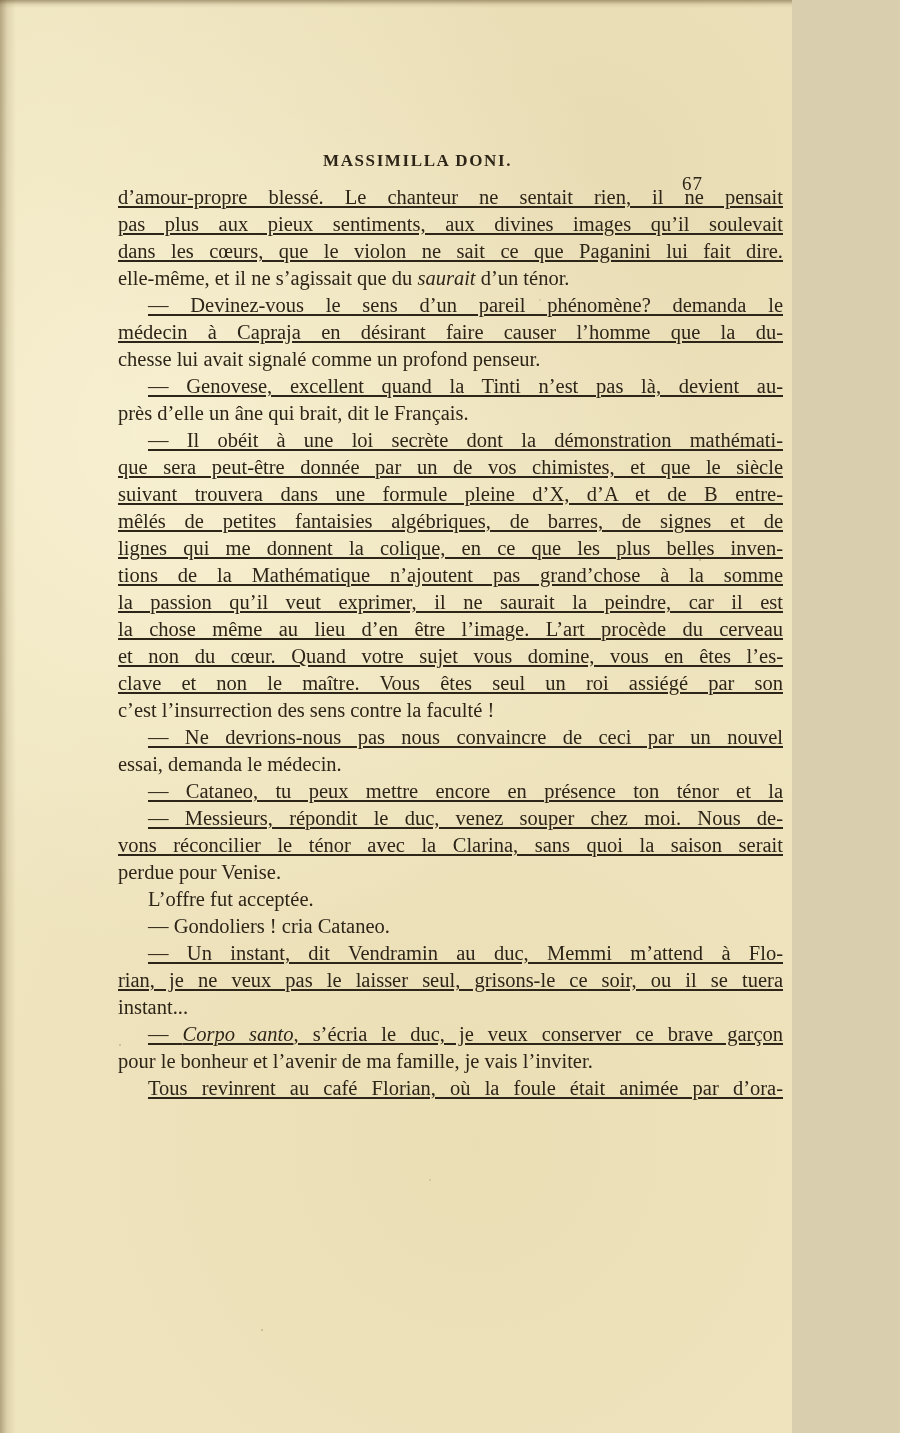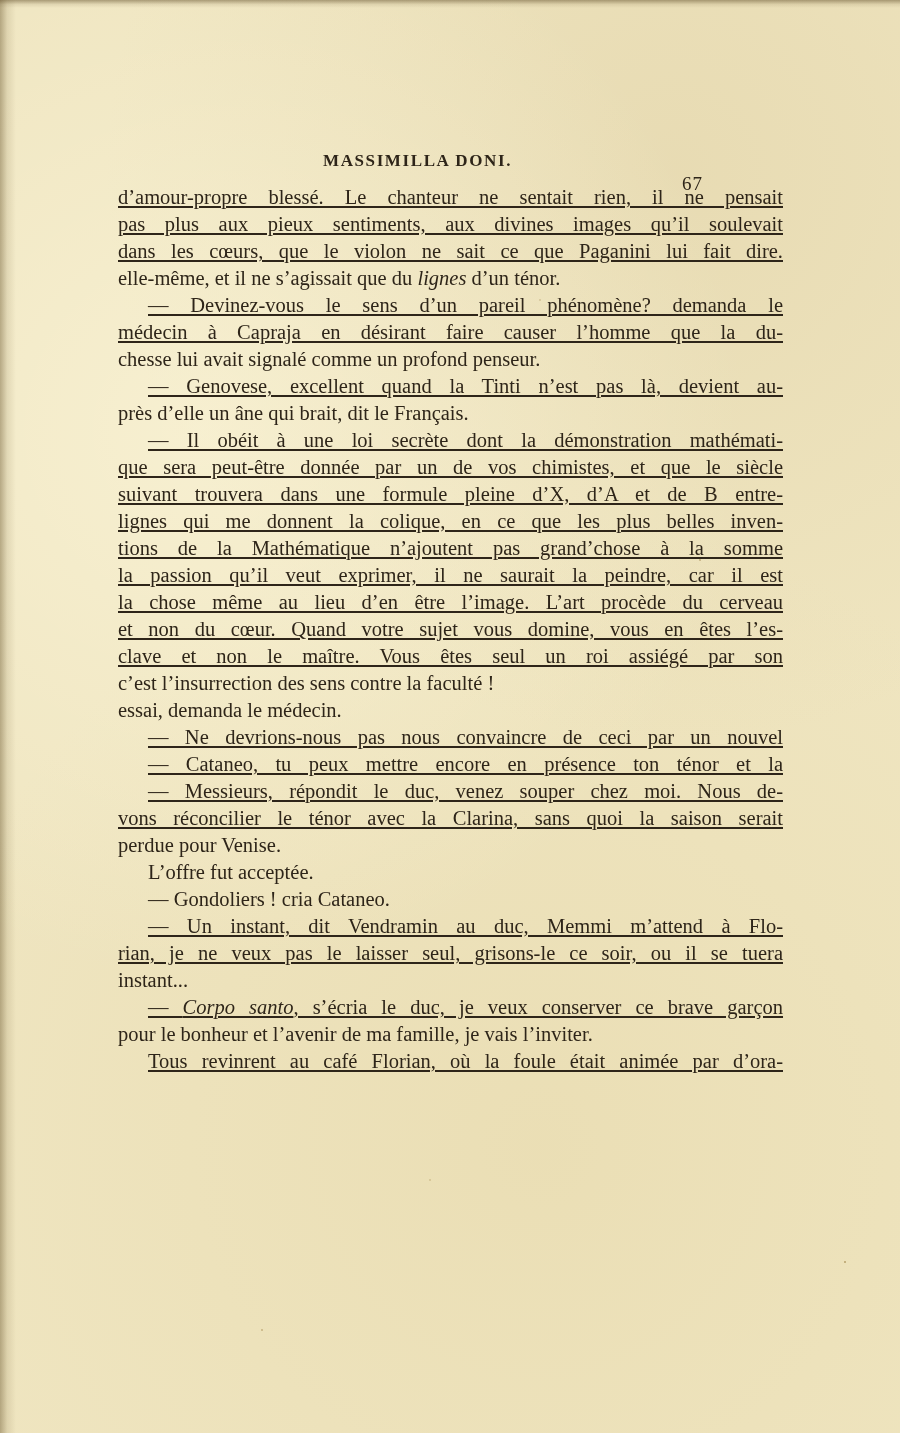--- a/index.html
+++ b/index.html
@@ -4,21 +4,21 @@
 <style>
   html, body { margin: 0; padding: 0; }
   body {
     width: 900px;
     height: 1433px;
     background: #d9cfae;
     font-family: "Liberation Serif", "DejaVu Serif", serif;
   }
   .page {
     position: relative;
-    width: 900px;
+    width: 792px;
     height: 1433px;
     overflow: hidden;
     background-color: #efe5c0;
     background-image:
       radial-gradient(circle at 22% 30%, rgba(255,250,225,0.5) 0%, rgba(255,250,225,0) 45%),
       radial-gradient(circle at 75% 12%, rgba(210,190,140,0.25) 0%, rgba(210,190,140,0) 40%),
       radial-gradient(circle at 60% 80%, rgba(226,210,160,0.35) 0%, rgba(226,210,160,0) 50%),
       radial-gradient(circle 2px at 845px 1262px, rgba(150,120,60,0.55) 0 60%, transparent 70%),
       radial-gradient(circle 2px at 262px 1330px, rgba(150,120,60,0.4) 0 60%, transparent 70%),
       radial-gradient(circle 1.5px at 700px 560px, rgba(150,120,60,0.4) 0 60%, transparent 70%),
@@ -84,38 +84,39 @@
 </head>
 <body>
 
 <div class="page">
   <div class="running-title">MASSIMILLA DONI.</div>
   <div class="page-number">67</div>
   <div class="text-body">
       <div class="line fill"><span>d’amour-propre blessé. Le chanteur ne sentait rien, il ne pensait</span></div>
       <div class="line fill"><span>pas plus aux pieux sentiments, aux divines images qu’il soulevait</span></div>
       <div class="line fill"><span>dans les cœurs, que le violon ne sait ce que Paganini lui fait dire.</span></div>
-      <div class="line end"><span>elle-même, et il ne s’agissait que du </span><em>lignes</em><span> d’un ténor.</span></div>
+      <div class="line end"><span>elle-même, et il ne s’agissait que du </span><em>saurait</em><span> d’un ténor.</span></div>
       <div class="line fill indent"><span>— Devinez-vous le sens d’un pareil phénomène? demanda le</span></div>
       <div class="line fill"><span>médecin à Capraja en désirant faire causer l’homme que la du-</span></div>
       <div class="line end"><span>chesse lui avait signalé comme un profond penseur.</span></div>
       <div class="line fill indent"><span>— Genovese, excellent quand la Tinti n’est pas là, devient au-</span></div>
       <div class="line end"><span>près d’elle un âne qui brait, dit le Français.</span></div>
       <div class="line fill indent"><span>— Il obéit à une loi secrète dont la démonstration mathémati-</span></div>
       <div class="line fill"><span>que sera peut-être donnée par un de vos chimistes, et que le siècle</span></div>
       <div class="line fill"><span>suivant trouvera dans une formule pleine d’X, d’A et de B entre-</span></div>
+      <div class="line fill"><span>mêlés de petites fantaisies algébriques, de barres, de signes et de</span></div>
       <div class="line fill"><span>lignes qui me donnent la colique, en ce que les plus belles inven-</span></div>
       <div class="line fill"><span>tions de la Mathématique n’ajoutent pas grand’chose à la somme</span></div>
       <div class="line fill"><span>la passion qu’il veut exprimer, il ne saurait la peindre, car il est</span></div>
       <div class="line fill"><span>la chose même au lieu d’en être l’image. L’art procède du cerveau</span></div>
       <div class="line fill"><span>et non du cœur. Quand votre sujet vous domine, vous en êtes l’es-</span></div>
       <div class="line fill"><span>clave et non le maître. Vous êtes seul un roi assiégé par son</span></div>
       <div class="line end"><span>c’est l’insurrection des sens contre la faculté !</span></div>
+      <div class="line fill indent"><span>— Ne devrions-nous pas nous convaincre de ceci par un nouvel</span></div>
       <div class="line end"><span>essai, demanda le médecin.</span></div>
-      <div class="line fill indent"><span>— Ne devrions-nous pas nous convaincre de ceci par un nouvel</span></div>
       <div class="line fill indent"><span>— Cataneo, tu peux mettre encore en présence ton ténor et la</span></div>
       <div class="line fill indent"><span>— Messieurs, répondit le duc, venez souper chez moi. Nous de-</span></div>
       <div class="line fill"><span>vons réconcilier le ténor avec la Clarina, sans quoi la saison serait</span></div>
       <div class="line end"><span>perdue pour Venise.</span></div>
       <div class="line end indent"><span>L’offre fut acceptée.</span></div>
       <div class="line end indent"><span>— Gondoliers ! cria Cataneo.</span></div>
       <div class="line fill indent"><span>— Un instant, dit Vendramin au duc, Memmi m’attend à Flo-</span></div>
       <div class="line fill"><span>rian, je ne veux pas le laisser seul, grisons-le ce soir, ou il se tuera</span></div>
       <div class="line end"><span>instant...</span></div>
       <div class="line fill indent"><span>— </span><em>Corpo santo</em><span>, s’écria le duc, je veux conserver ce brave garçon</span></div>

